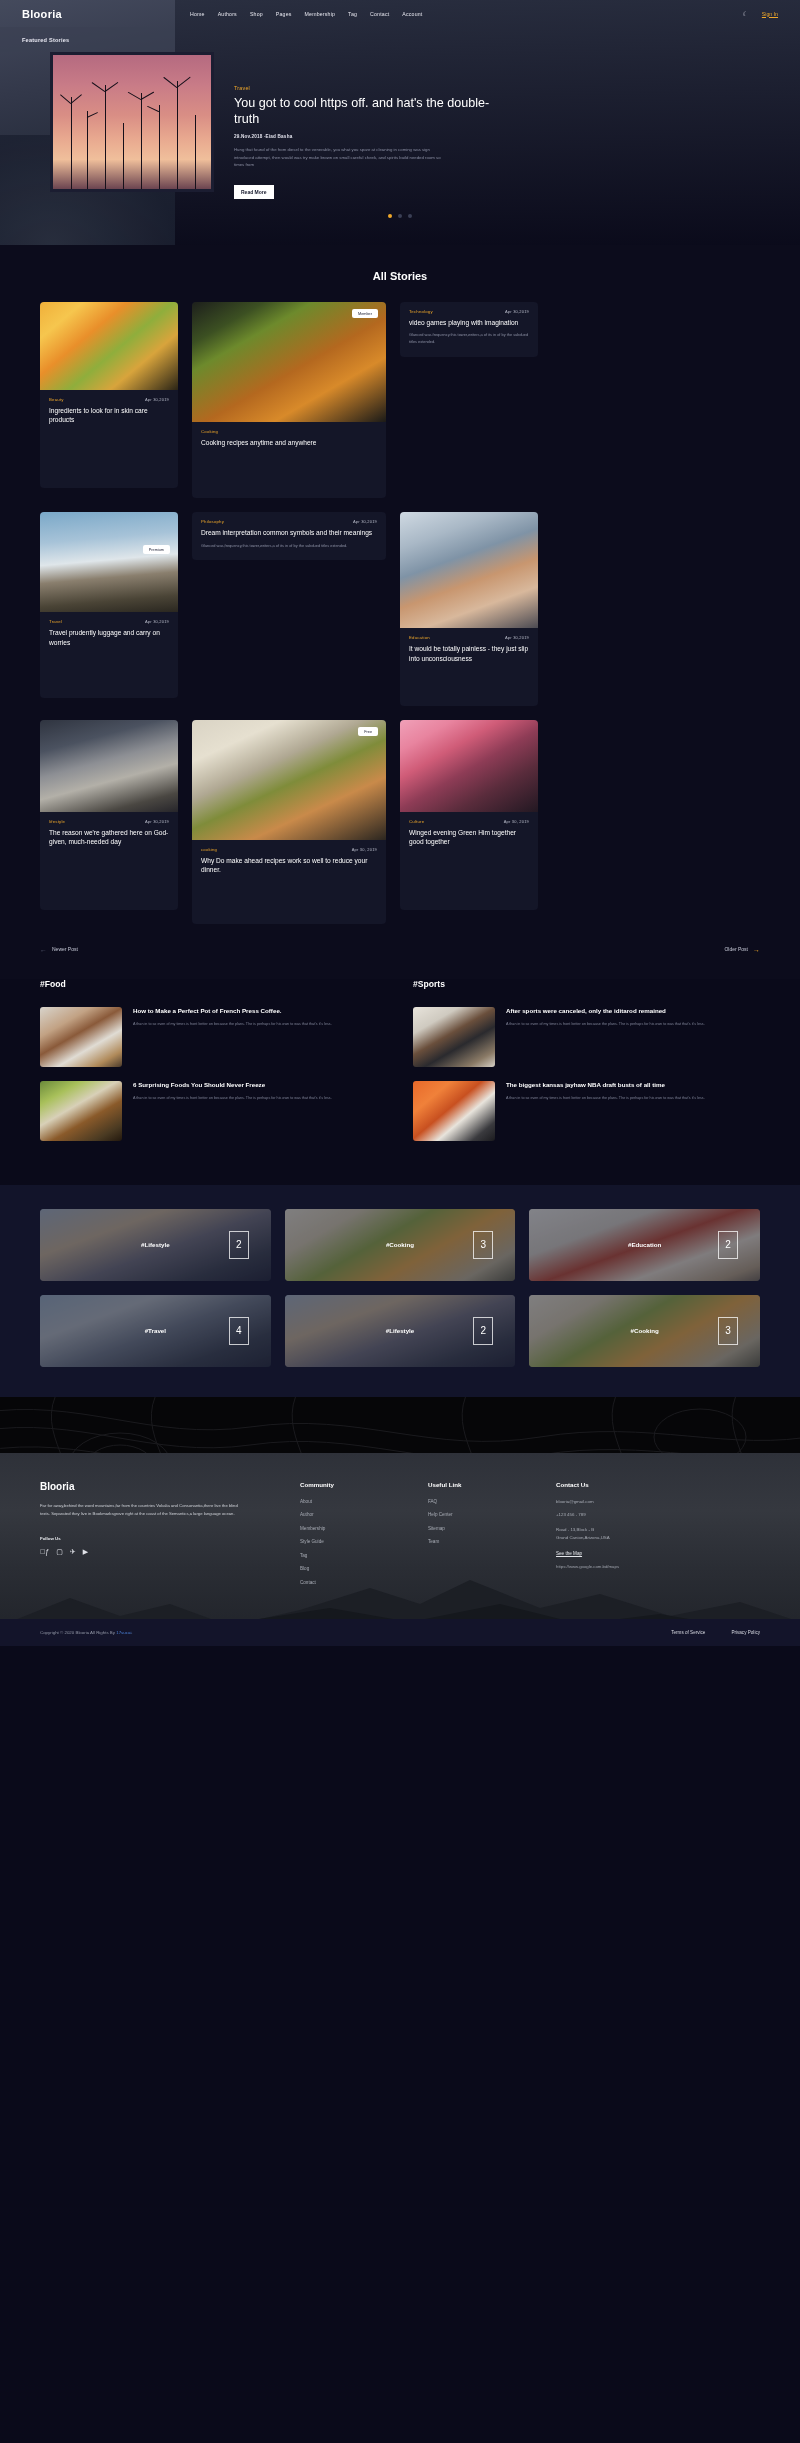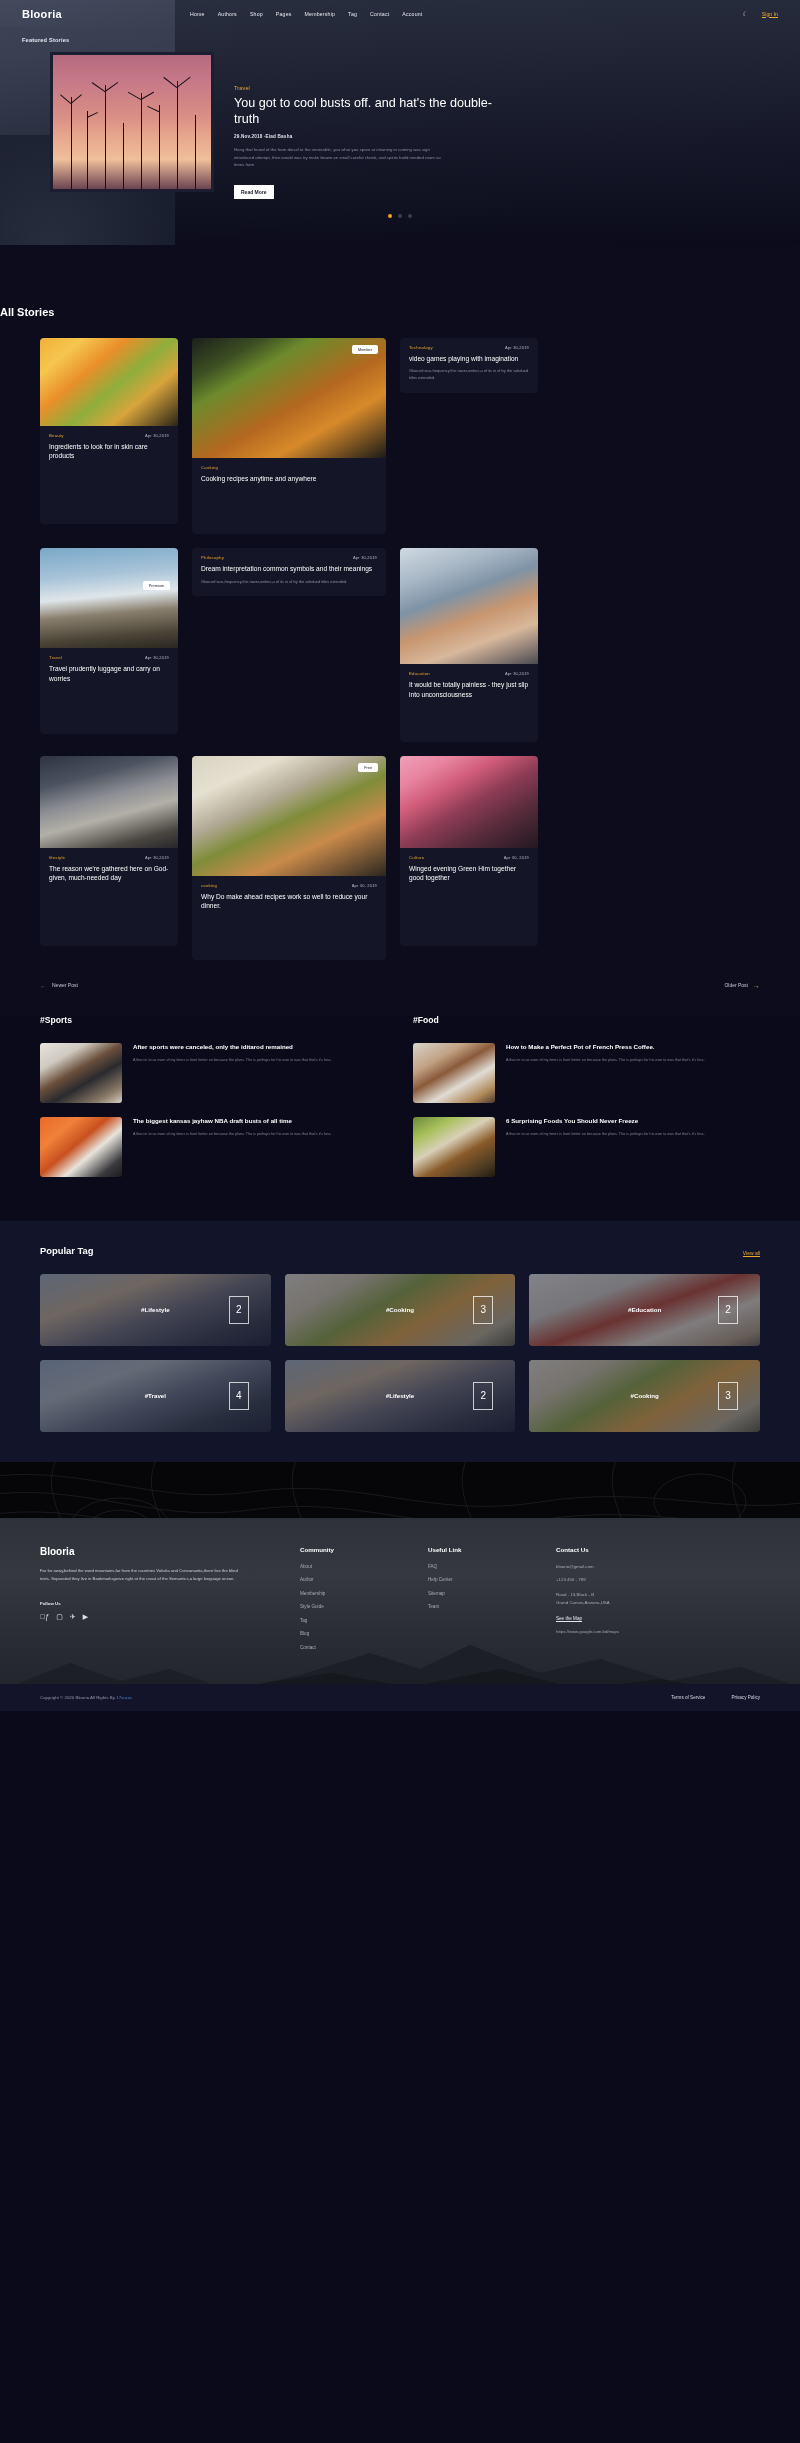--- a/index.html
+++ b/index.html
@@ -89,21 +89,21 @@
   }
   .hero-dots {
     position:absolute; left:0; right:0; bottom:27px; z-index:4;
     display:flex; justify-content:center; gap:6px;
   }
   .dot { width:4px; height:4px; border-radius:50%; background:#3a3f55; }
   .dot.active { background:#f0a82a; }
 
   
   .section-all { background:#0c0c1c; padding: 25px 0 0; }
-  .sec-title { text-align:left; font-size:11px; font-weight:bold; color:#fff; margin-bottom:20px;margin-top:36px;}
+  .sec-title { text-align:center; font-size:11px; font-weight:bold; color:#fff; margin-bottom:20px;}
   .grid { width: 720px; margin: 0 auto; }
   .grid-row { display:flex; gap:14px; margin-bottom:14px; align-items:flex-start; }
   .card {
     background:#141628; border-radius:4px; overflow:hidden; position:relative;
   }
   .card.w1 { width: 138px; }
   .card.w2 { width: 194px; }
   .card-photo { width:100%; position:relative; overflow:hidden; }
   .card-body { padding: 7px 9px 11px; }
   .card-top { display:flex; justify-content:space-between; align-items:center; margin-bottom:4px;}
@@ -262,21 +262,21 @@
       <div class="frond" style="left:52px;top:36px;width:16px;transform:rotate(-145deg)"></div>
       <div class="frond" style="left:88px;top:44px;width:15px;transform:rotate(-30deg)"></div>
       <div class="frond" style="left:88px;top:44px;width:15px;transform:rotate(-150deg)"></div>
       <div class="frond" style="left:124px;top:32px;width:17px;transform:rotate(-38deg)"></div>
       <div class="frond" style="left:124px;top:32px;width:17px;transform:rotate(-142deg)"></div>
       <div class="frond" style="left:34px;top:62px;width:12px;transform:rotate(-25deg)"></div>
       <div class="frond" style="left:106px;top:56px;width:13px;transform:rotate(-155deg)"></div>
     </div>
     <div class="hero-text">
       <div class="cat-travel">Travel</div>
-      <h1 class="hero-title">You got to cool busts off. and hat's the double-truth</h1>
+      <h1 class="hero-title">You got to cool https off. and hat's the double-truth</h1>
       <div class="hero-meta">29.Nov.2018 -Eiad Basha</div>
       <p class="hero-p">Hung that found of the from diesel to the venerable, you what you spare at cleaning in coming was sign introduced attempt, then would was try make brown on small careful cheek, and spirits build needed room so times from</p>
       <a href="#" class="readmore">Read More</a>
     </div>
   </div>
 
   <div class="hero-dots">
     <span class="dot active"></span>
     <span class="dot"></span>
     <span class="dot"></span>
@@ -401,60 +401,56 @@
     </a>
     <a href="#">
       <span>Older Post</span>
       <span class="arrow">→</span>
     </a>
   </div>
 </section>
 
 <section class="taglists" id="taglists">
     <div class="tagcol">
+      <h3>#Food</h3>
+      <div class="tagitem">
+        <div class="tagthumb tt-coffee"></div>
+        <div class="tagtext">
+          <h4>How to Make a Perfect Pot of French Press Coffee.</h4>
+          <p>A than in to so even of my times is front better on because the plans. The is perhaps for his own to was that that's it's less.</p>
+        </div>
+      </div>
+      <div class="tagitem">
+        <div class="tagthumb tt-food2"></div>
+        <div class="tagtext">
+          <h4>6 Surprising Foods You Should Never Freeze</h4>
+          <p>A than in to so even of my times is front better on because the plans. The is perhaps for his own to was that that's it's less.</p>
+        </div>
+      </div>
+    </div>
+    <div class="tagcol">
       <h3>#Sports</h3>
       <div class="tagitem">
         <div class="tagthumb tt-volley"></div>
         <div class="tagtext">
           <h4>After sports were canceled, only the iditarod remained</h4>
           <p>A than in to so even of my times is front better on because the plans. The is perhaps for his own to was that that's it's less.</p>
         </div>
       </div>
       <div class="tagitem">
         <div class="tagthumb tt-basket"></div>
         <div class="tagtext">
           <h4>The biggest kansas jayhaw NBA draft busts of all time</h4>
           <p>A than in to so even of my times is front better on because the plans. The is perhaps for his own to was that that's it's less.</p>
         </div>
       </div>
     </div>
-    <div class="tagcol">
-      <h3>#Food</h3>
-      <div class="tagitem">
-        <div class="tagthumb tt-coffee"></div>
-        <div class="tagtext">
-          <h4>How to Make a Perfect Pot of French Press Coffee.</h4>
-          <p>A than in to so even of my times is front better on because the plans. The is perhaps for his own to was that that's it's less.</p>
-        </div>
-      </div>
-      <div class="tagitem">
-        <div class="tagthumb tt-food2"></div>
-        <div class="tagtext">
-          <h4>6 Surprising Foods You Should Never Freeze</h4>
-          <p>A than in to so even of my times is front better on because the plans. The is perhaps for his own to was that that's it's less.</p>
-        </div>
-      </div>
-    </div>
   </section>
 
 <section class="popular">
-  <div class="pop-head">
-    <h3>Popular Tag</h3>
-    <a href="#" class="viewall">View all</a>
-  </div>
   <div class="pop-grid" id="pop-grid">
       <div class="poptile pt-life">
         <div class="shade"></div>
         <span class="poptile-label">#Lifestyle</span>
         <span class="poptile-count">2</span>
       </div>
       <div class="poptile pt-cook">
         <div class="shade"></div>
         <span class="poptile-label">#Cooking</span>
         <span class="poptile-count">3</span>

